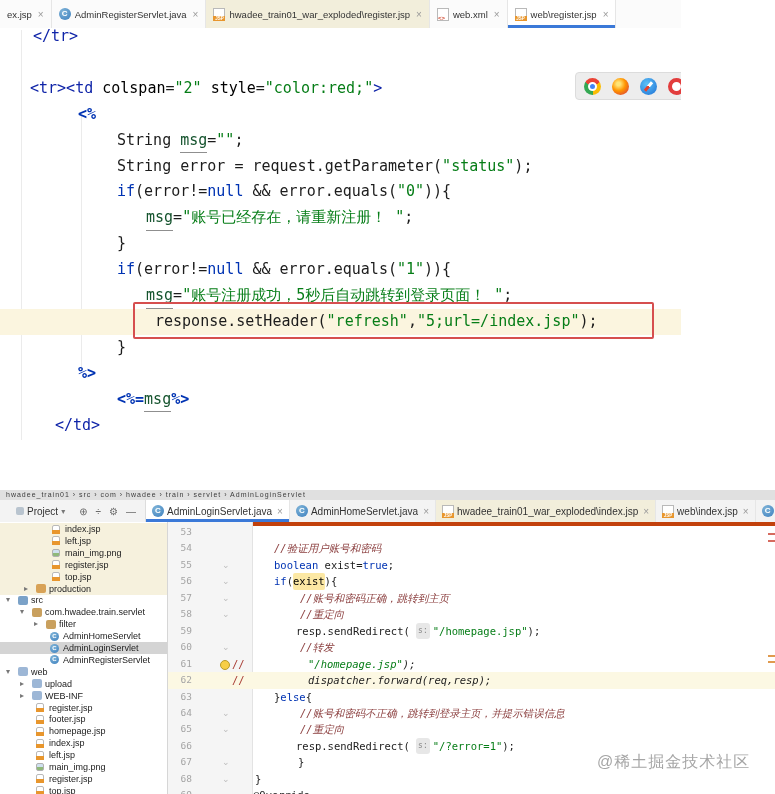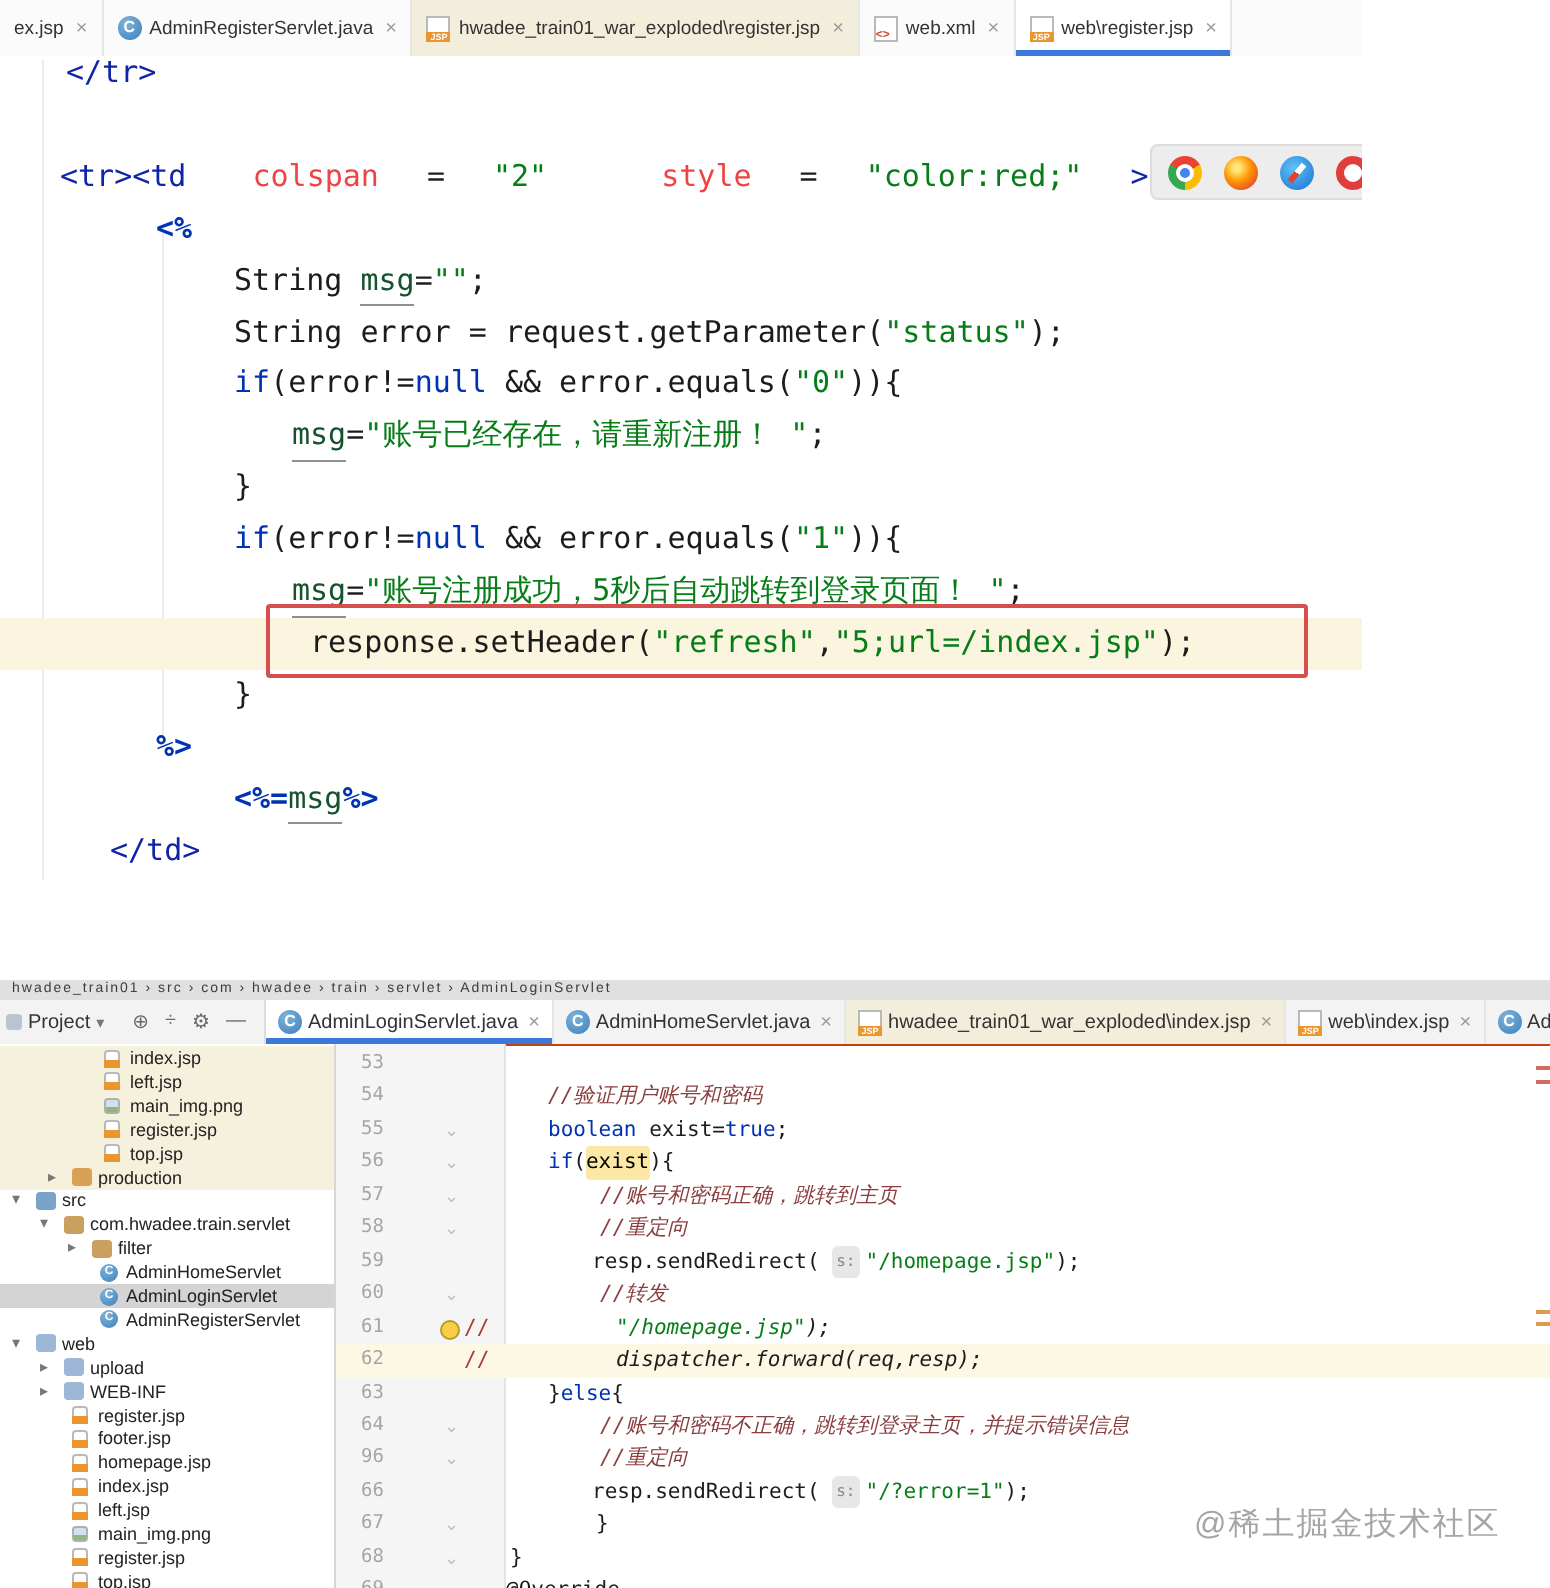--- a/index.html
+++ b/index.html
@@ -2,21 +2,21 @@
 <html><head>
 <meta charset="utf-8">
 <style>
   html,body{margin:0;padding:0;background:#fff;}
   #stage{position:relative;width:775px;height:794px;overflow:hidden;background:#fff;
          font-family:"Liberation Sans",sans-serif;}
   
   .abs{position:absolute;}
   .tk{white-space:pre;}
   .tag{color:#0f24a8;}
-  .attr{color:#ef4444;}
+  .attr{color:#000000;}
   .str{color:#067d17;}
   .kw{color:#0033b3;}
   .plain{color:#1c1c1c;}
   .jsp{color:#0033b3;font-weight:bold;}
   .und{color:#14532d;border-bottom:1px solid #8f8f8f;}
   .cmt{color:#8b3e3e;font-style:italic;}
   .i{font-style:italic;}
   .hl{background:#fce8a4;border-radius:2px;}
   .hint{background:#e7e7e7;color:#8a8a8a;border-radius:3px;font-size:8px;padding:0 2px;margin-right:3px;align-self:center;}
   .cl{position:absolute;display:flex;}
@@ -51,21 +51,21 @@
   .b-chrome{background:conic-gradient(from -60deg,#ea4335 0 120deg,#fbbc05 120deg 240deg,#34a853 240deg 360deg);}
   .b-chrome::after{content:"";position:absolute;inset:4px;border-radius:50%;background:#4285f4;border:2px solid #fff;}
   .b-firefox{background:radial-gradient(circle at 38% 35%,#ffe577 0 12%,#ff9500 45%,#e3552c 78%,#b5007f 100%);}
   .b-safari{background:radial-gradient(circle at 40% 35%,#5ec2f7,#1b6fd4);}
   .b-safari::after{content:"";position:absolute;left:7px;top:3px;width:3px;height:11px;background:linear-gradient(#fff 50%,#e8402a 50%);transform:rotate(40deg);}
   .b-opera{background:#fff;border:4px solid #e23d3d;box-sizing:border-box;}
   .b-ie{background:#eaf4fc;color:#1ca3e8;font-weight:bold;font-size:15px;line-height:16px;text-align:center;}
   .b-edge{background:linear-gradient(135deg,#4fd8b9,#2aa1d8 45%,#1f58c0 80%);color:#fff;font-size:11px;line-height:16px;text-align:center;font-weight:bold;}
   
   #crumb{position:absolute;left:0;right:0;top:0;height:10px;background:#e0e0e0;border-bottom:1px solid #c9c9c9;overflow:hidden;color:#3c3c3c;font-size:7px;line-height:10px;padding-left:6px;letter-spacing:1px;}
-  #panelrow{position:absolute;left:0;right:0;top:10px;height:22px;background:#f3f3f3;border-bottom:1px solid #c2410c;display:flex;}
+  #panelrow{position:absolute;left:0;right:0;top:10px;height:22px;background:#f3f3f3;border-bottom:4px solid #c2410c;display:flex;padding-left:13px;}
   #projhead{width:172px;display:flex;align-items:center;gap:3px;padding-left:3px;box-sizing:border-box;border-right:1px solid #ddd;font-size:10px;color:#333;}
   #projhead .hic{color:#6a6a6a;font-size:10px;margin-left:8px;}
   #btabs{display:flex;flex:1;font-size:10px;}
   #btabs .tab{padding:0 6px;gap:3px;}
   
   #tree{position:absolute;left:0;top:32px;bottom:0;width:167px;background:#fff;overflow:hidden;font-size:9px;color:#222;}
   .trow{position:absolute;left:0;width:167px;height:12px;display:flex;align-items:center;}
   .trow .arr{position:absolute;color:#777;font-size:8px;line-height:12px;}
   .trow .lab{position:absolute;white-space:nowrap;line-height:12px;}
   .ti{position:absolute;width:10px;height:9px;border-radius:2px;}
@@ -136,21 +136,21 @@
     <div class="abs" id="top-editor-area" style="left:0;top:28px;right:0;bottom:0;background:#fff;"></div>
 
     <div class="guide" style="left:21px;top:30px;height:410px;"></div>
     <div class="guide" style="left:81px;top:112px;height:258px;"></div>
 
     <div id="cur-top" style="top:309px;"></div>
     <div id="top-code" style="position:absolute;left:0;top:0;right:0;bottom:0;">
         <div class="cl" style="left: 33px; top: 24px;">
           <span class="tk tag">&lt;/tr&gt;</span>
         </div>
-        <div class="cl" style="left: 30px; top: 75.8px; gap: 24px;">
+        <div class="cl" style="left: 30px; top: 75.8px;">
           <span class="tk tag">&lt;tr&gt;&lt;td </span>
           <span class="tk attr">colspan</span>
           <span class="tk plain">=</span>
           <span class="tk str">"2"</span>
           <span class="tk plain"> </span>
           <span class="tk attr">style</span>
           <span class="tk plain">=</span>
           <span class="tk str">"color:red;"</span>
           <span class="tk tag">&gt;</span>
         </div>
@@ -490,21 +490,21 @@
       <span class="gnum" style="top: 66.9px;">55</span>
       <span class="gnum" style="top: 83.35px;">56</span>
       <span class="gnum" style="top: 99.8px;">57</span>
       <span class="gnum" style="top: 116.25px;">58</span>
       <span class="gnum" style="top: 132.7px;">59</span>
       <span class="gnum" style="top: 149.15px;">60</span>
       <span class="gnum" style="top: 165.6px;">61</span>
       <span class="gnum" style="top: 182.05px;">62</span>
       <span class="gnum" style="top: 198.5px;">63</span>
       <span class="gnum" style="top: 214.95px;">64</span>
-      <span class="gnum" style="top: 231.4px;">96</span>
+      <span class="gnum" style="top: 231.4px;">65</span>
       <span class="gnum" style="top: 247.85px;">66</span>
       <span class="gnum" style="top: 264.3px;">67</span>
       <span class="gnum" style="top: 280.75px;">68</span>
       <span class="gnum" style="top: 297.2px;">69</span>
       <span class="fold" style="top: 66.9px;">⌄</span>
       <span class="fold" style="top: 83.35px;">⌄</span>
       <span class="fold" style="top: 99.8px;">⌄</span>
       <span class="fold" style="top: 116.25px;">⌄</span>
       <span class="fold" style="top: 149.15px;">⌄</span>
       <span class="fold" style="top: 214.95px;">⌄</span>

